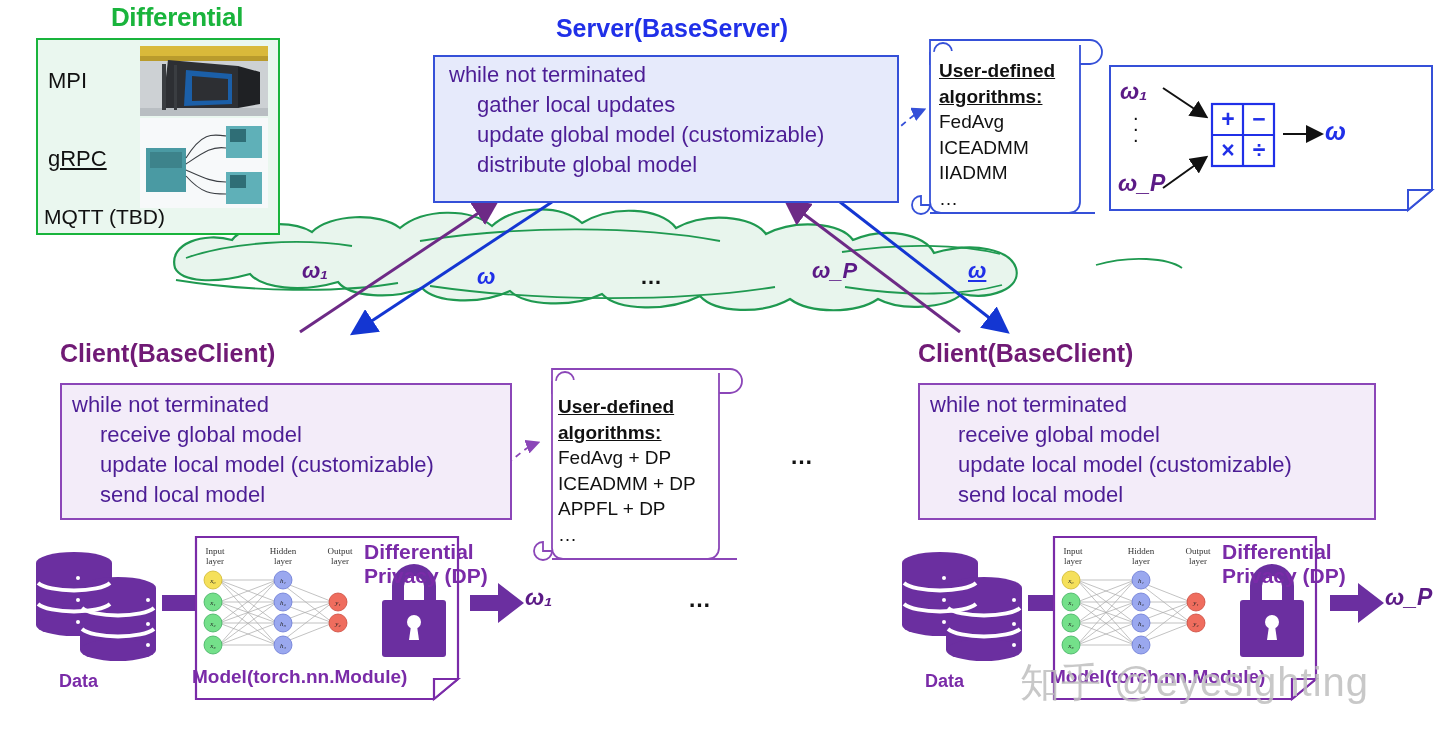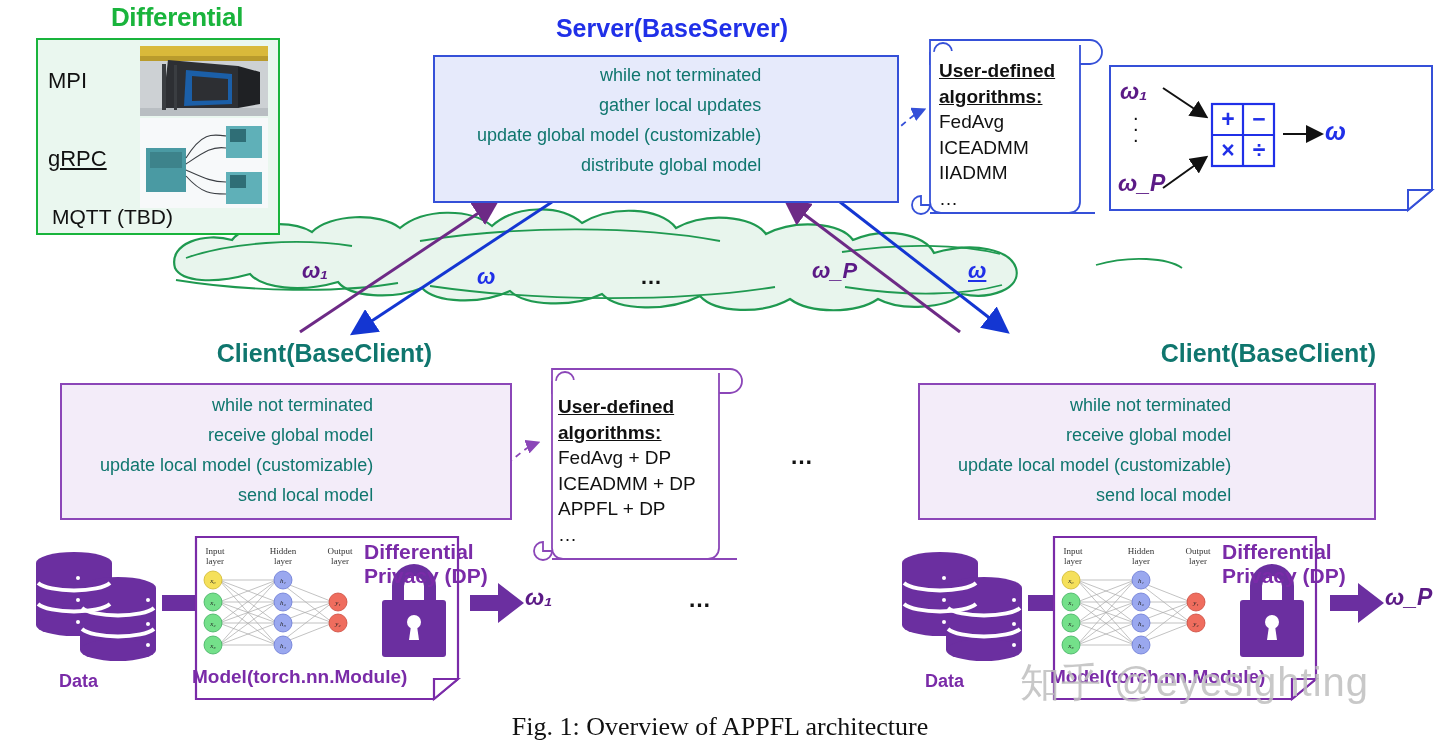--- a/index.html
+++ b/index.html
@@ -22,21 +22,21 @@
     color:#19b43c;font-weight:bold;font-size:26px;
     text-align:center;letter-spacing:-.3px;
   }
   #comm-box{
     left:36px;top:38px;width:244px;height:197px;
     background:#eaf7ef;border:2px solid #19b43c;box-sizing:border-box;
   }
   .comm-label{color:#111;font-size:22px;}
   #comm-mpi{left:48px;top:68px;}
   #comm-grpc{left:48px;top:146px;text-decoration:underline;}
-  #comm-mqtt{left:44px;top:205px;font-size:21px;margin-left:8px;}
+  #comm-mqtt{left:44px;top:205px;font-size:21px;}
 
   
   #img-mpi{
     left:140px;top:46px;width:128px;height:70px;
     background:linear-gradient(#cfd3d6 0%,#c2c7cb 38%,#b9bec2 100%);
     overflow:hidden;
   }
   
   #img-grpc{
     left:140px;top:118px;width:128px;height:90px;
@@ -46,21 +46,21 @@
   
   #server-title{
     left:432px;top:14px;width:480px;text-align:center;
     color:#2030e8;font-weight:bold;font-size:25px;
   }
   #server-box{
     left:433px;top:55px;width:466px;height:148px;
     background:#e6eafb;border:2px solid #3550d8;box-sizing:border-box;
   }
   .code{
-    color:#0f766e;font-size:18px;line-height:30px;white-space:nowrap;text-align:right;
+    color:#4c1d95;font-size:22px;line-height:30px;white-space:nowrap;
   }
   #server-code{left:449px;top:60px;}
   .indent{padding-left:28px;display:block;}
 
   
   .note-text{font-size:19px;line-height:25.5px;color:#111;}
   .note-head{font-weight:bold;text-decoration:underline;display:block;}
   #server-note-text{left:939px;top:58px;width:150px;}
   #client-note-text{left:558px;top:394px;width:175px;}
 
@@ -77,21 +77,21 @@
   
   .cl-w{position:absolute;font-style:italic;font-weight:bold;font-size:22px;}
   #cloud-w1{left:302px;top:258px;color:#5b1a86;}
   #cloud-w-a{left:477px;top:264px;color:#2030e8;}
   #cloud-dots{left:640px;top:264px;color:#111;font-weight:bold;font-size:22px;letter-spacing:2px;}
   #cloud-wp{left:812px;top:258px;color:#5b1a86;}
   #cloud-w-b{left:968px;top:258px;color:#2030e8;text-decoration:underline;}
 
   
   .client-title{
-    position:absolute;color:#0f766e;font-weight:bold;font-size:25px;text-align:right;
+    position:absolute;color:#701a75;font-weight:bold;font-size:25px;text-align:left;
   }
   #client1-title{left:60px;top:339px;width:372px;}
   #client2-title{left:918px;top:339px;width:458px;}
   .client-box{
     position:absolute;background:#f3ecf9;border:2px solid #8b46b8;box-sizing:border-box;
   }
   #client1-box{left:60px;top:383px;width:452px;height:137px;}
   #client2-box{left:918px;top:383px;width:458px;height:137px;}
   #client1-code{left:72px;top:390px;}
   #client2-code{left:930px;top:390px;}
@@ -504,15 +504,14 @@
     <span style="display:block">Privacy (DP)</span>
   </div>
   <div class="model-caption" id="model1-caption">Model(torch.nn.Module)</div>
   <div class="model-caption" id="model2-caption">Model(torch.nn.Module)</div>
   <div class="data-label" id="data1-label">Data</div>
   <div class="data-label" id="data2-label">Data</div>
   <div class="out-w" id="out-w1">ω₁</div>
   <div class="out-w" id="out-wp">ω_P</div>
 
   <div class="abs" id="watermark">知乎 @eyesighting</div>
-  <div class="abs" id="caption">Fig. 1: Overview of APPFL architecture</div>
 
 </div>
 
 </body></html>

